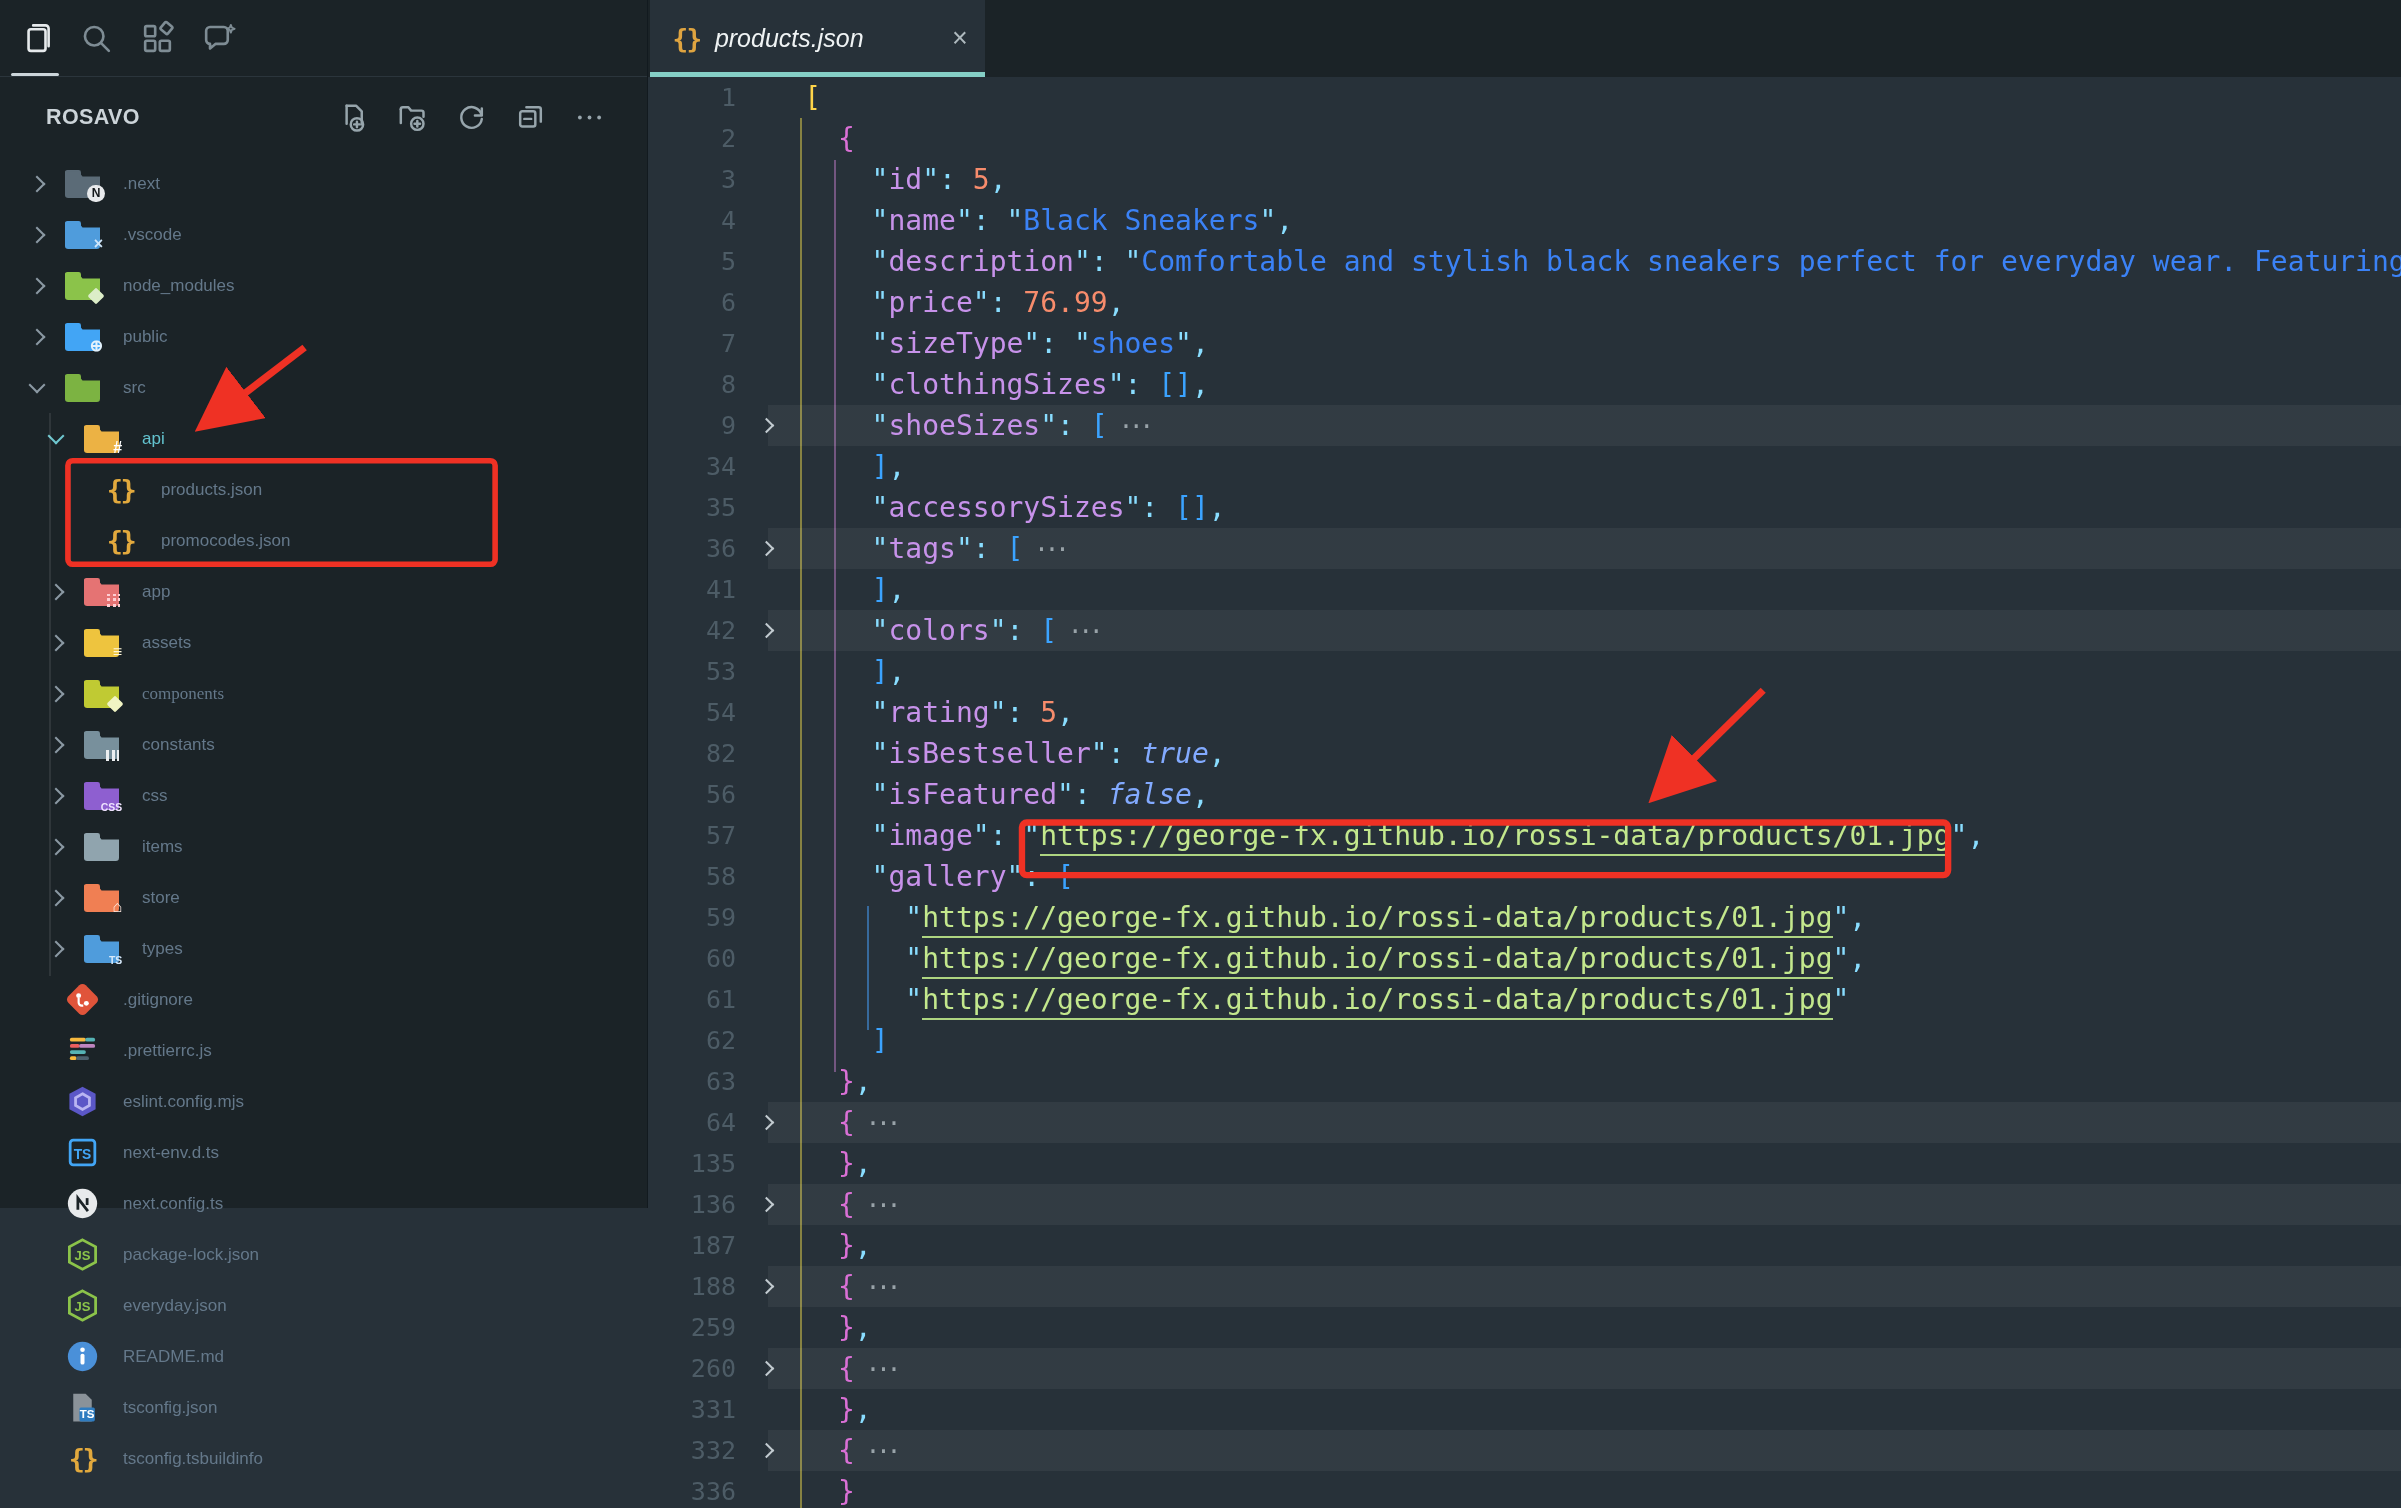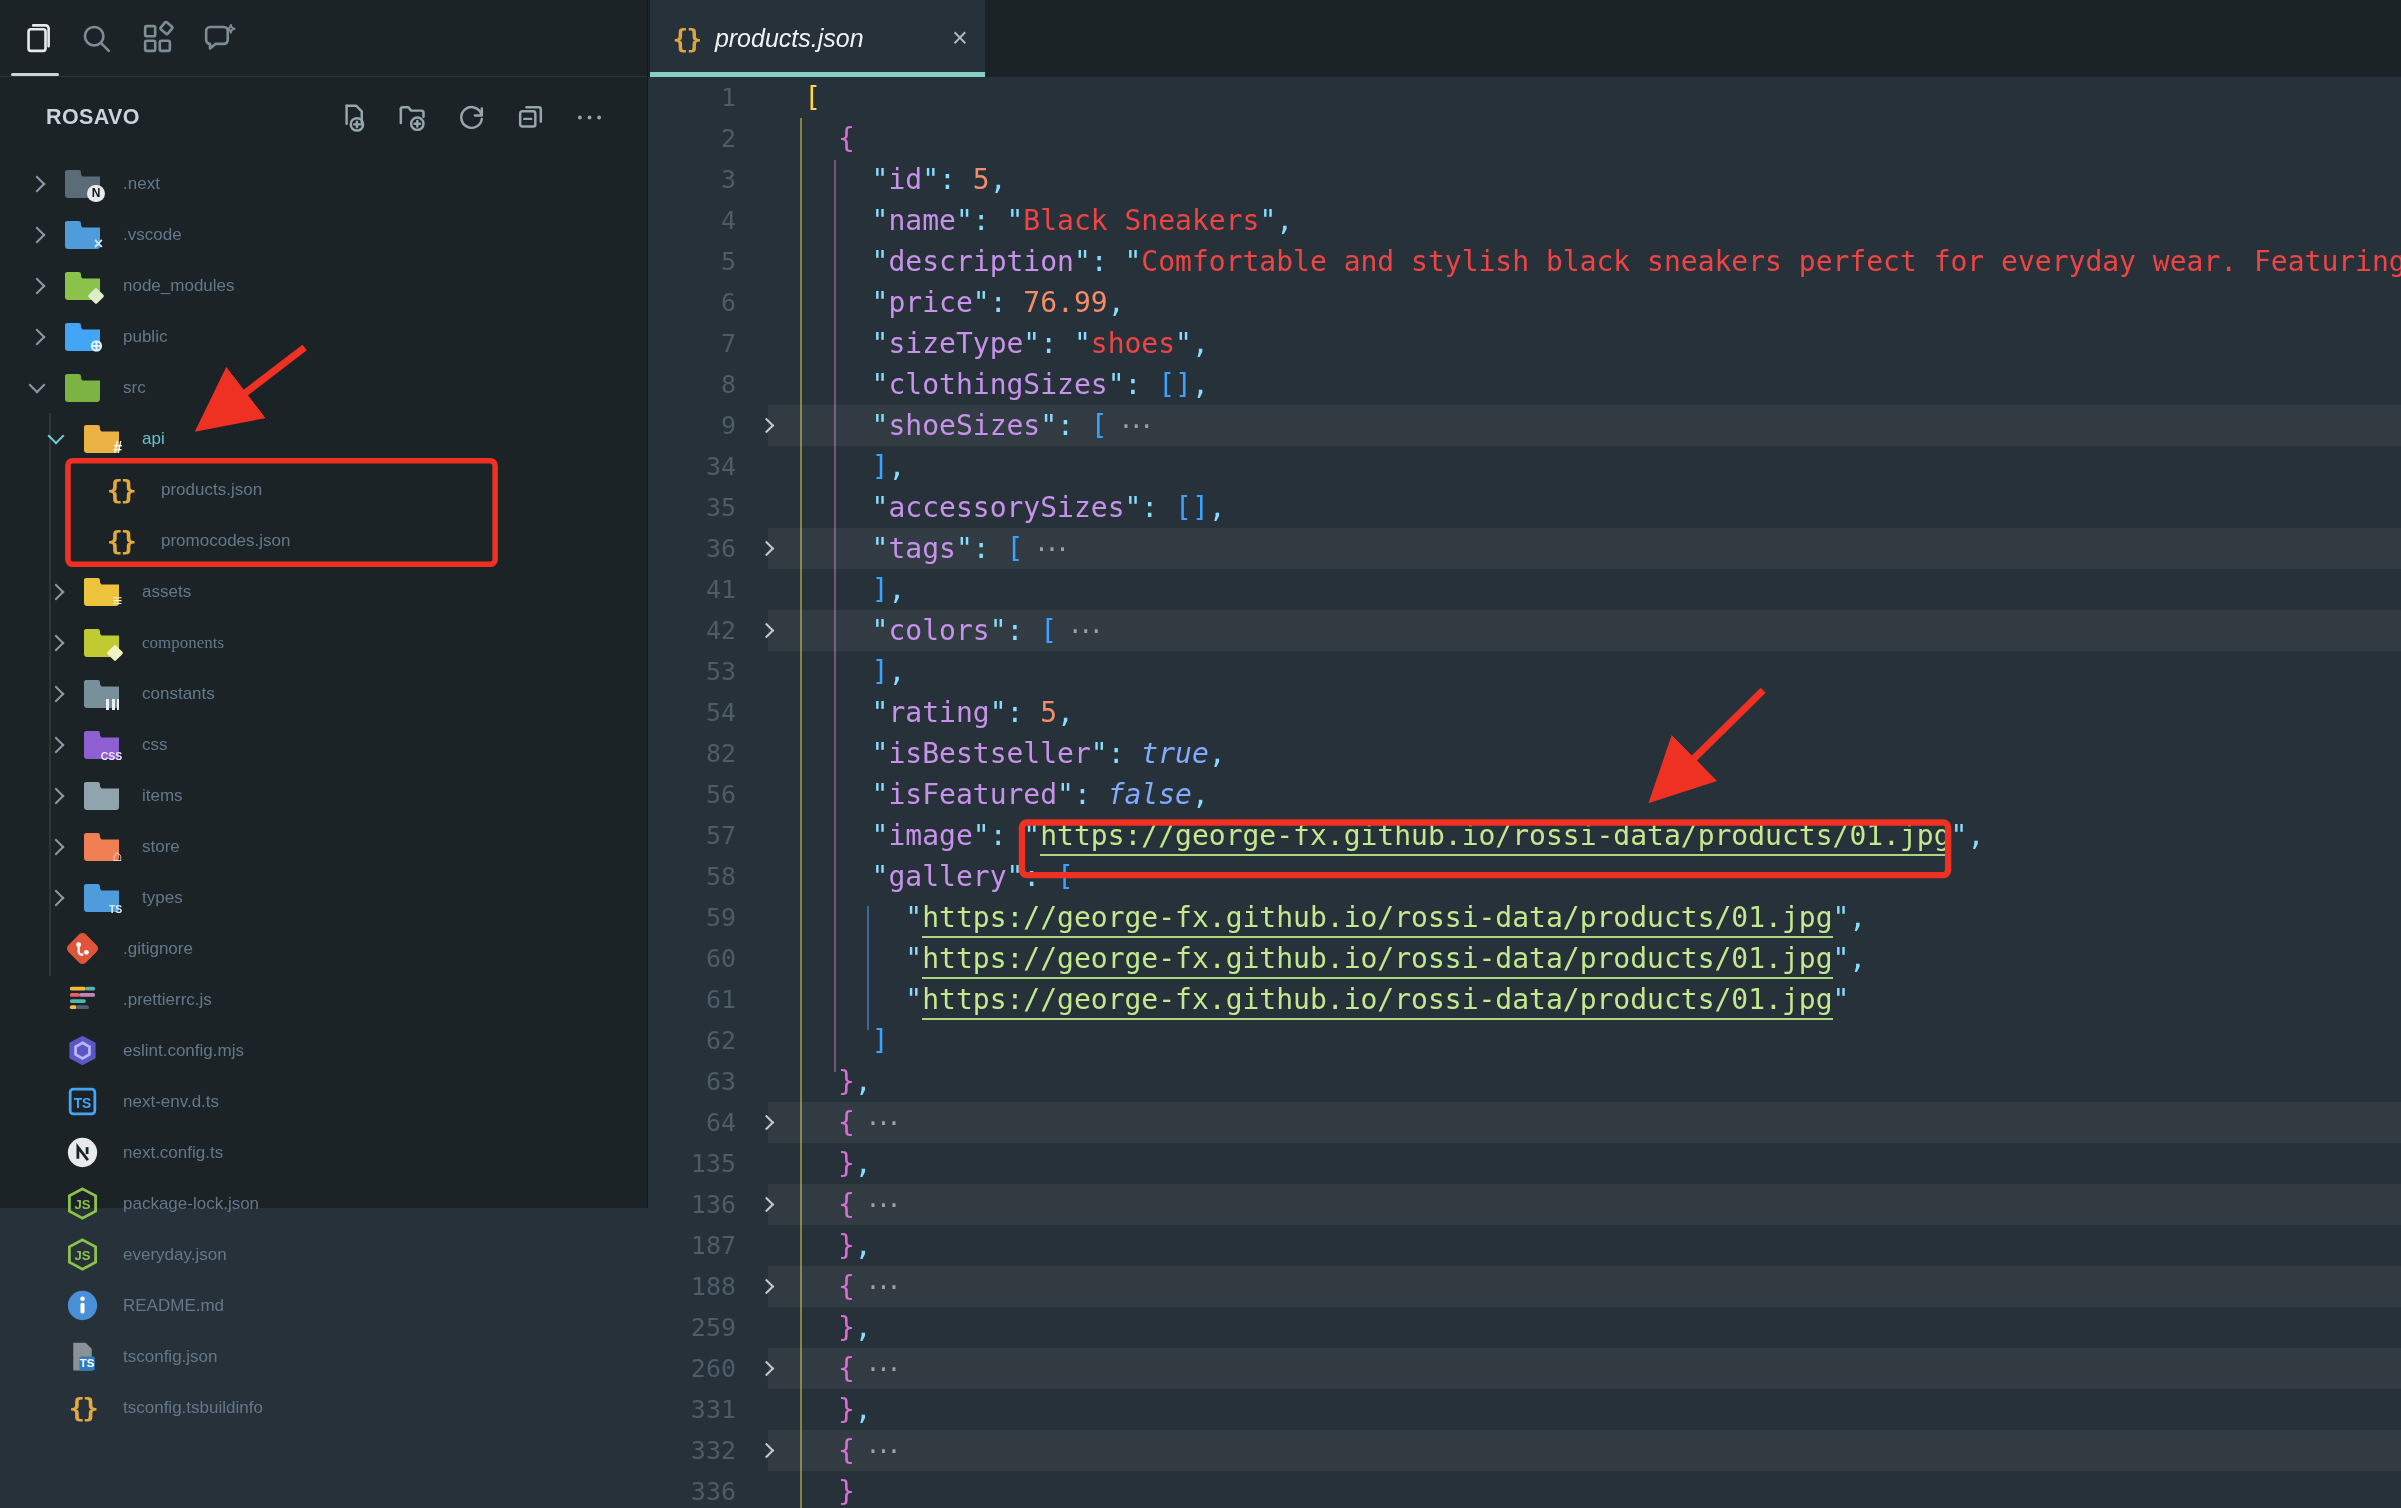--- a/index.html
+++ b/index.html
@@ -58,21 +58,21 @@
 
   #code { position:absolute; left:0; top:77px; width:100%; height:1431px; overflow:hidden;
           font-family:"DejaVu Sans Mono", monospace; }
   .guide { position:absolute; width:1.6px; z-index:0; }
   .crow { position:relative; height:41px; display:flex; align-items:center; z-index:1; }
   .crow.folded { background:linear-gradient(90deg, transparent 0 120px, rgba(255,255,255,.05) 120px); }
   .lnum { width:88px; text-align:right; font-size:25px; color:#4d5c66; flex:0 0 88px; }
   .lfold { width:61px; flex:0 0 61px; display:flex; align-items:center; justify-content:center; }
   .lfold .cv { width:11px; height:11px; border-right:2.4px solid #c2cbd0; border-top:2.4px solid #c2cbd0; transform:rotate(45deg); }
   .ltext { padding-left:7.2px; font-size:28px; white-space:pre; }
-  .tp { color:#89ddff; } .tk { color:#c792ea; } .ts { color:#ef4444;margin-top:31px; }
+  .tp { color:#89ddff; } .tk { color:#c792ea; } .ts { color:#3b82f6;margin-top:31px; }
   .tn { color:#f78c6c; } .tb { color:#82aaff; font-style:italic; }
   .tB1 { color:#ffd54a; } .tB2 { color:#da70d6; } .tB3 { color:#3ba3ff; }
   .tL { color:#c3e88d; border-bottom:2.4px solid #aed581; padding-bottom:1.6px; }
   .tf { color:#99a3a9; letter-spacing:-4px; margin-left:11px; font-size:24px; }
 
   
   #annot { position:absolute; left:0; top:0; width:2401px; height:1508px; pointer-events:none; z-index:5; }
 </style>
 </head>
 <body>
@@ -234,20 +234,33 @@
             <span class="braces">{}</span>
           </span>
           <span class="tlabel">products.json</span>
         </div>
         <div class="trow" style="padding-left: 59px;">
           <span class="tchev none"></span>
           <span class="ticon fileicon">
             <span class="braces">{}</span>
           </span>
           <span class="tlabel">promocodes.json</span>
+        </div>
+        <div class="trow" style="padding-left: 40px;">
+          <span class="tchev right">
+            <span class="cv"></span>
+          </span>
+          <span class="ticon">
+            <span class="folder">
+              <span class="tab2" style="background:#e57373"></span>
+              <span class="back" style="background:#e57373"></span>
+              <span class="badge" style="right:-0.8px;bottom:-0.8px;width:12.8px;height:12.8px;background:conic-gradient(#ffcdd2 0 100%);-webkit-mask:repeating-linear-gradient(0deg,#000 0 3.2px,transparent 3.2px 5.6px),repeating-linear-gradient(90deg,#000 0 3.2px,transparent 3.2px 5.6px);mask-composite:intersect;"></span>
+            </span>
+          </span>
+          <span class="tlabel">app</span>
         </div>
         <div class="trow" style="padding-left: 40px;">
           <span class="tchev right">
             <span class="cv"></span>
           </span>
           <span class="ticon">
             <span class="folder">
               <span class="tab2" style="background:#eec43e"></span>
               <span class="back" style="background:#eec43e"></span>
               <span class="badge" style="right:-3.2px;bottom:-3.2px;color:#fdf6d8;font-size:16px;">≡</span>

